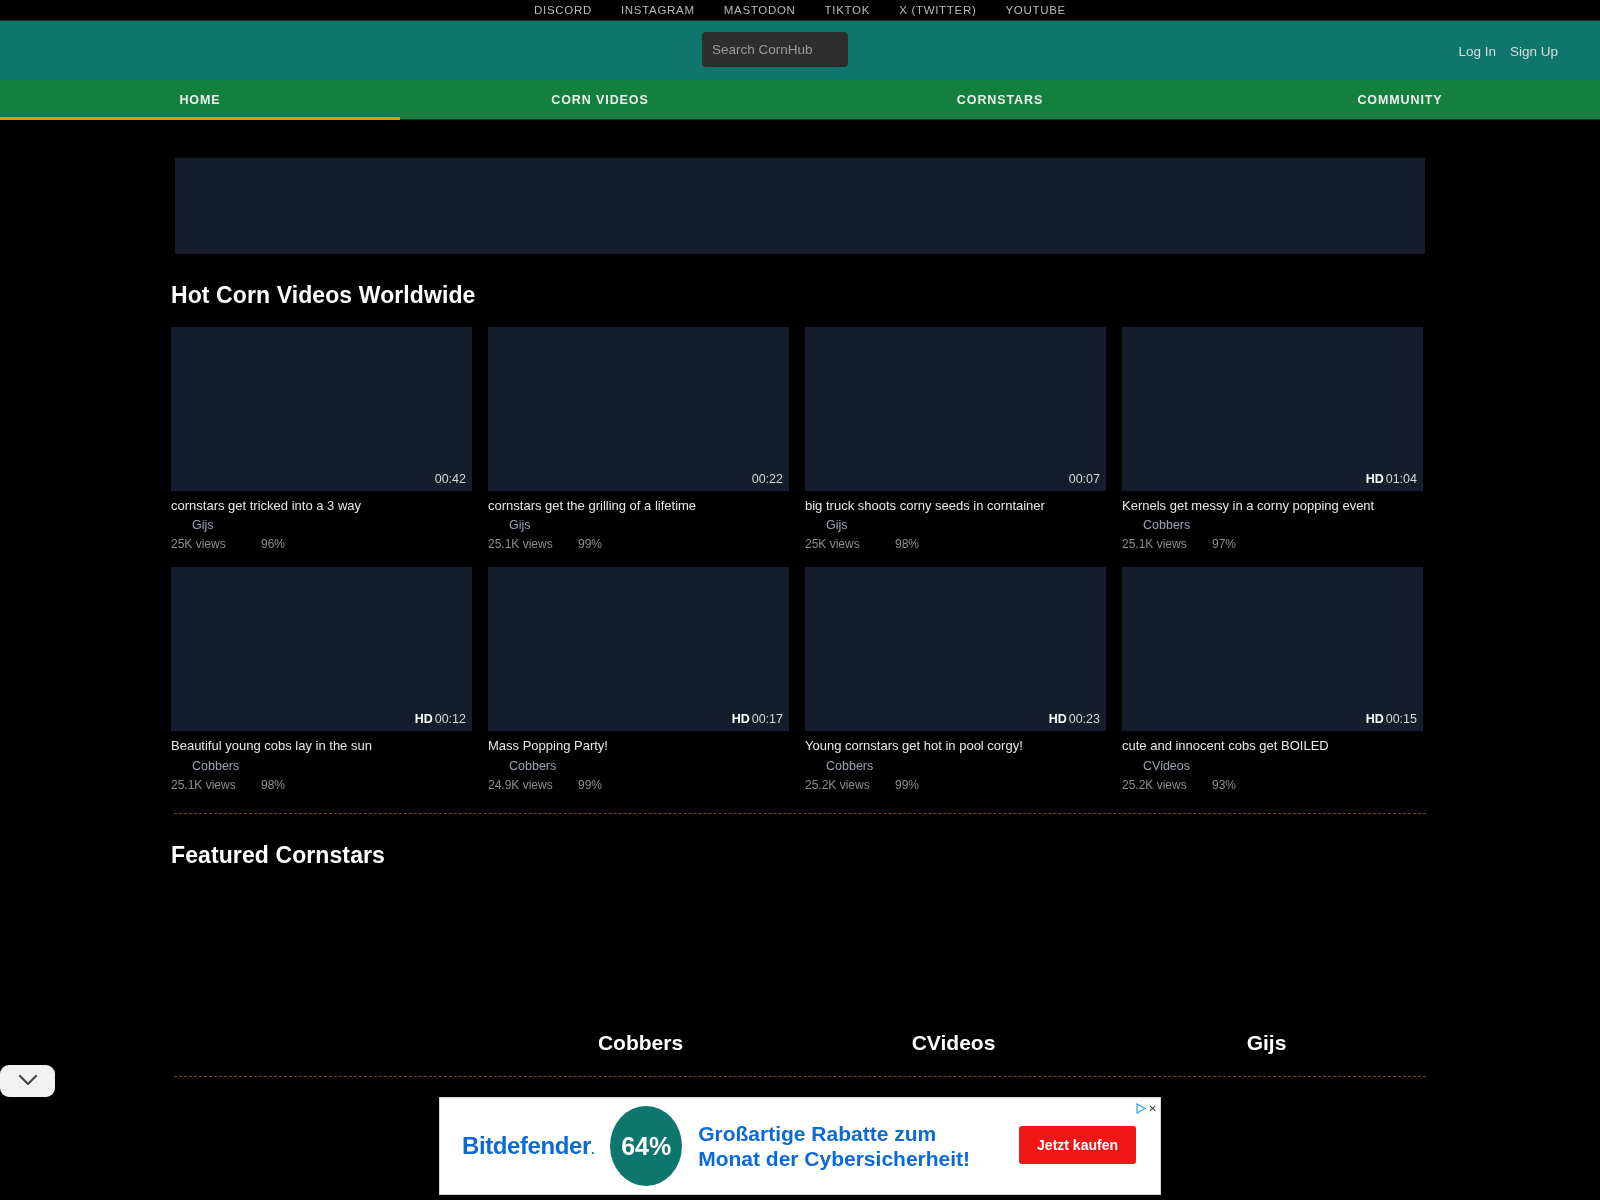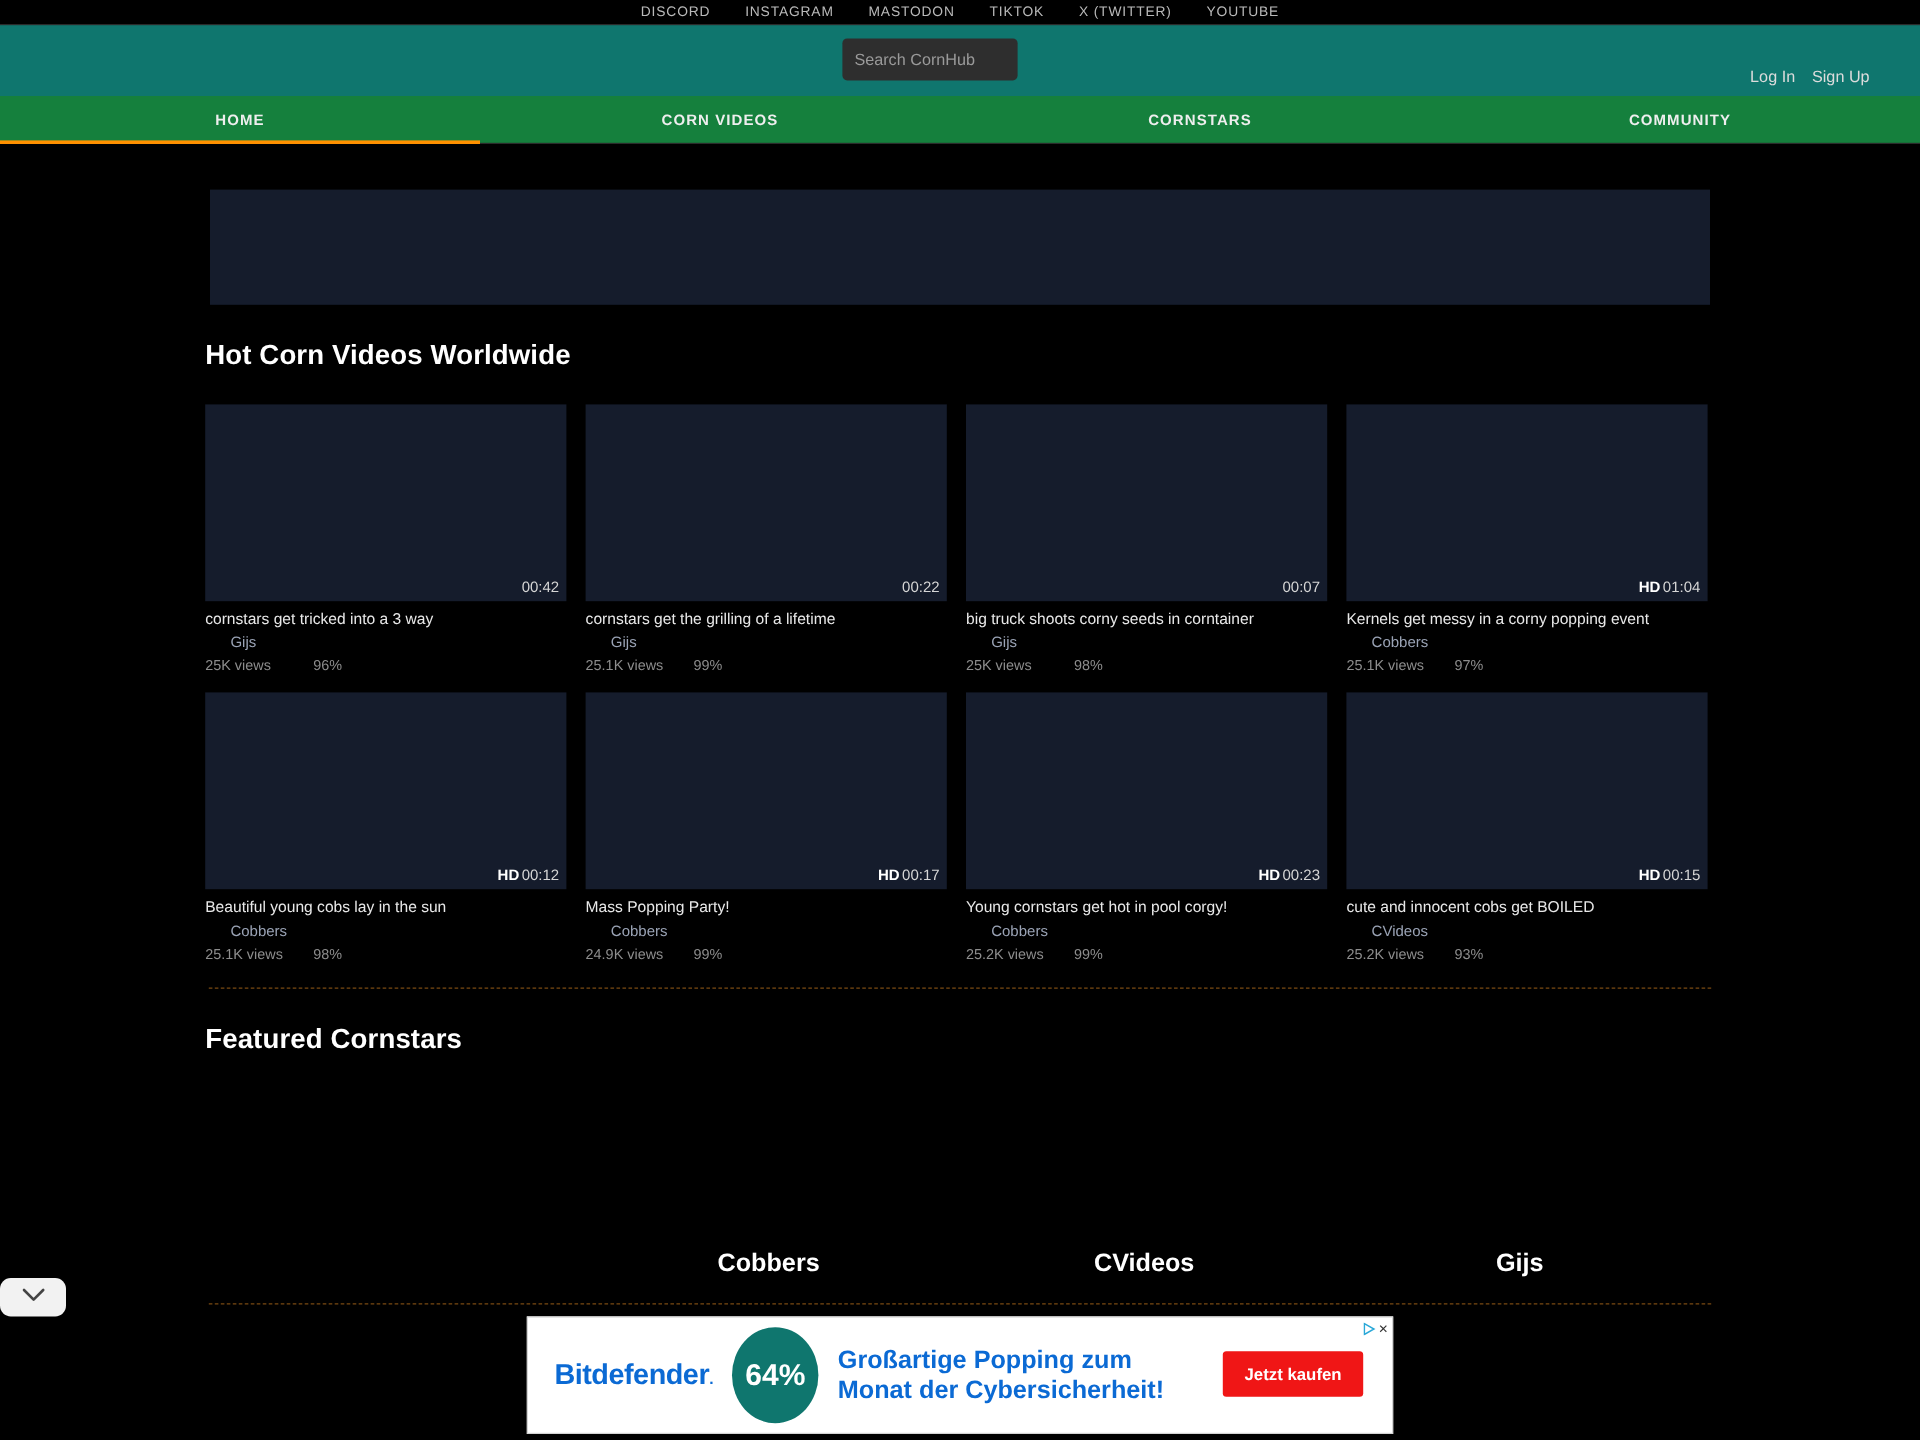--- a/index.html
+++ b/index.html
@@ -49,21 +49,21 @@
     color: #dcdcdc;
     font-size: 13.5px;
     font-family: "Liberation Sans", sans-serif;
     padding: 0 10px;
     outline: none;
   }
   .search-box::placeholder { color: #9a9a9a; }
   .auth-area {
     position: absolute;
     right: 42px;
-    top: 12px;
+    top: 0;
     height: 60px;
     display: flex;
     align-items: center;
     gap: 14px;
   }
   .auth-link {
     color: #dcdcdc;
     font-size: 13.5px;
     text-decoration: none;
     white-space: nowrap;
@@ -110,21 +110,21 @@
 
   .section-title {
     color: #fff;
     font-size: 23px;
     font-weight: bold;
     margin: 28px 0 0 159px;
     letter-spacing: 0.1px;
   }
 
   .video-grid {
-    margin: 28px 0 0 159px;
+    margin: 18px 0 0 159px;
     width: 1252px;
     display: grid;
     grid-template-columns: repeat(4, 1fr);
     column-gap: 14px;
     row-gap: 11px;
     gap: 16px;
   }
   .video-card { width: 100%; cursor: pointer; }
   .thumb {
     position: relative;
@@ -476,21 +476,21 @@
   </span>
 </div>
 
 <div class="sticky-ad-wrap">
   <div class="sticky-ad">
     <div class="ad-brand">
       <span>Bitdefender</span><span class="reg">.</span>
     </div>
     <div class="ad-circle">64%</div>
     <div class="ad-copy">
-      <div>Großartige Popping zum</div>
+      <div>Großartige Rabatte zum</div>
       <div>Monat der Cybersicherheit!</div>
     </div>
     <button class="ad-cta">Jetzt kaufen</button>
     <div class="ad-choices">
       <span>
         <svg width="11" height="11" viewBox="0 0 11 11">
           <path d="M1 1 L9 5.5 L1 10 Z" fill="none" stroke="#2aa8d8" stroke-width="1.2"></path>
         </svg>
       </span>
       <span class="adx">✕</span>

